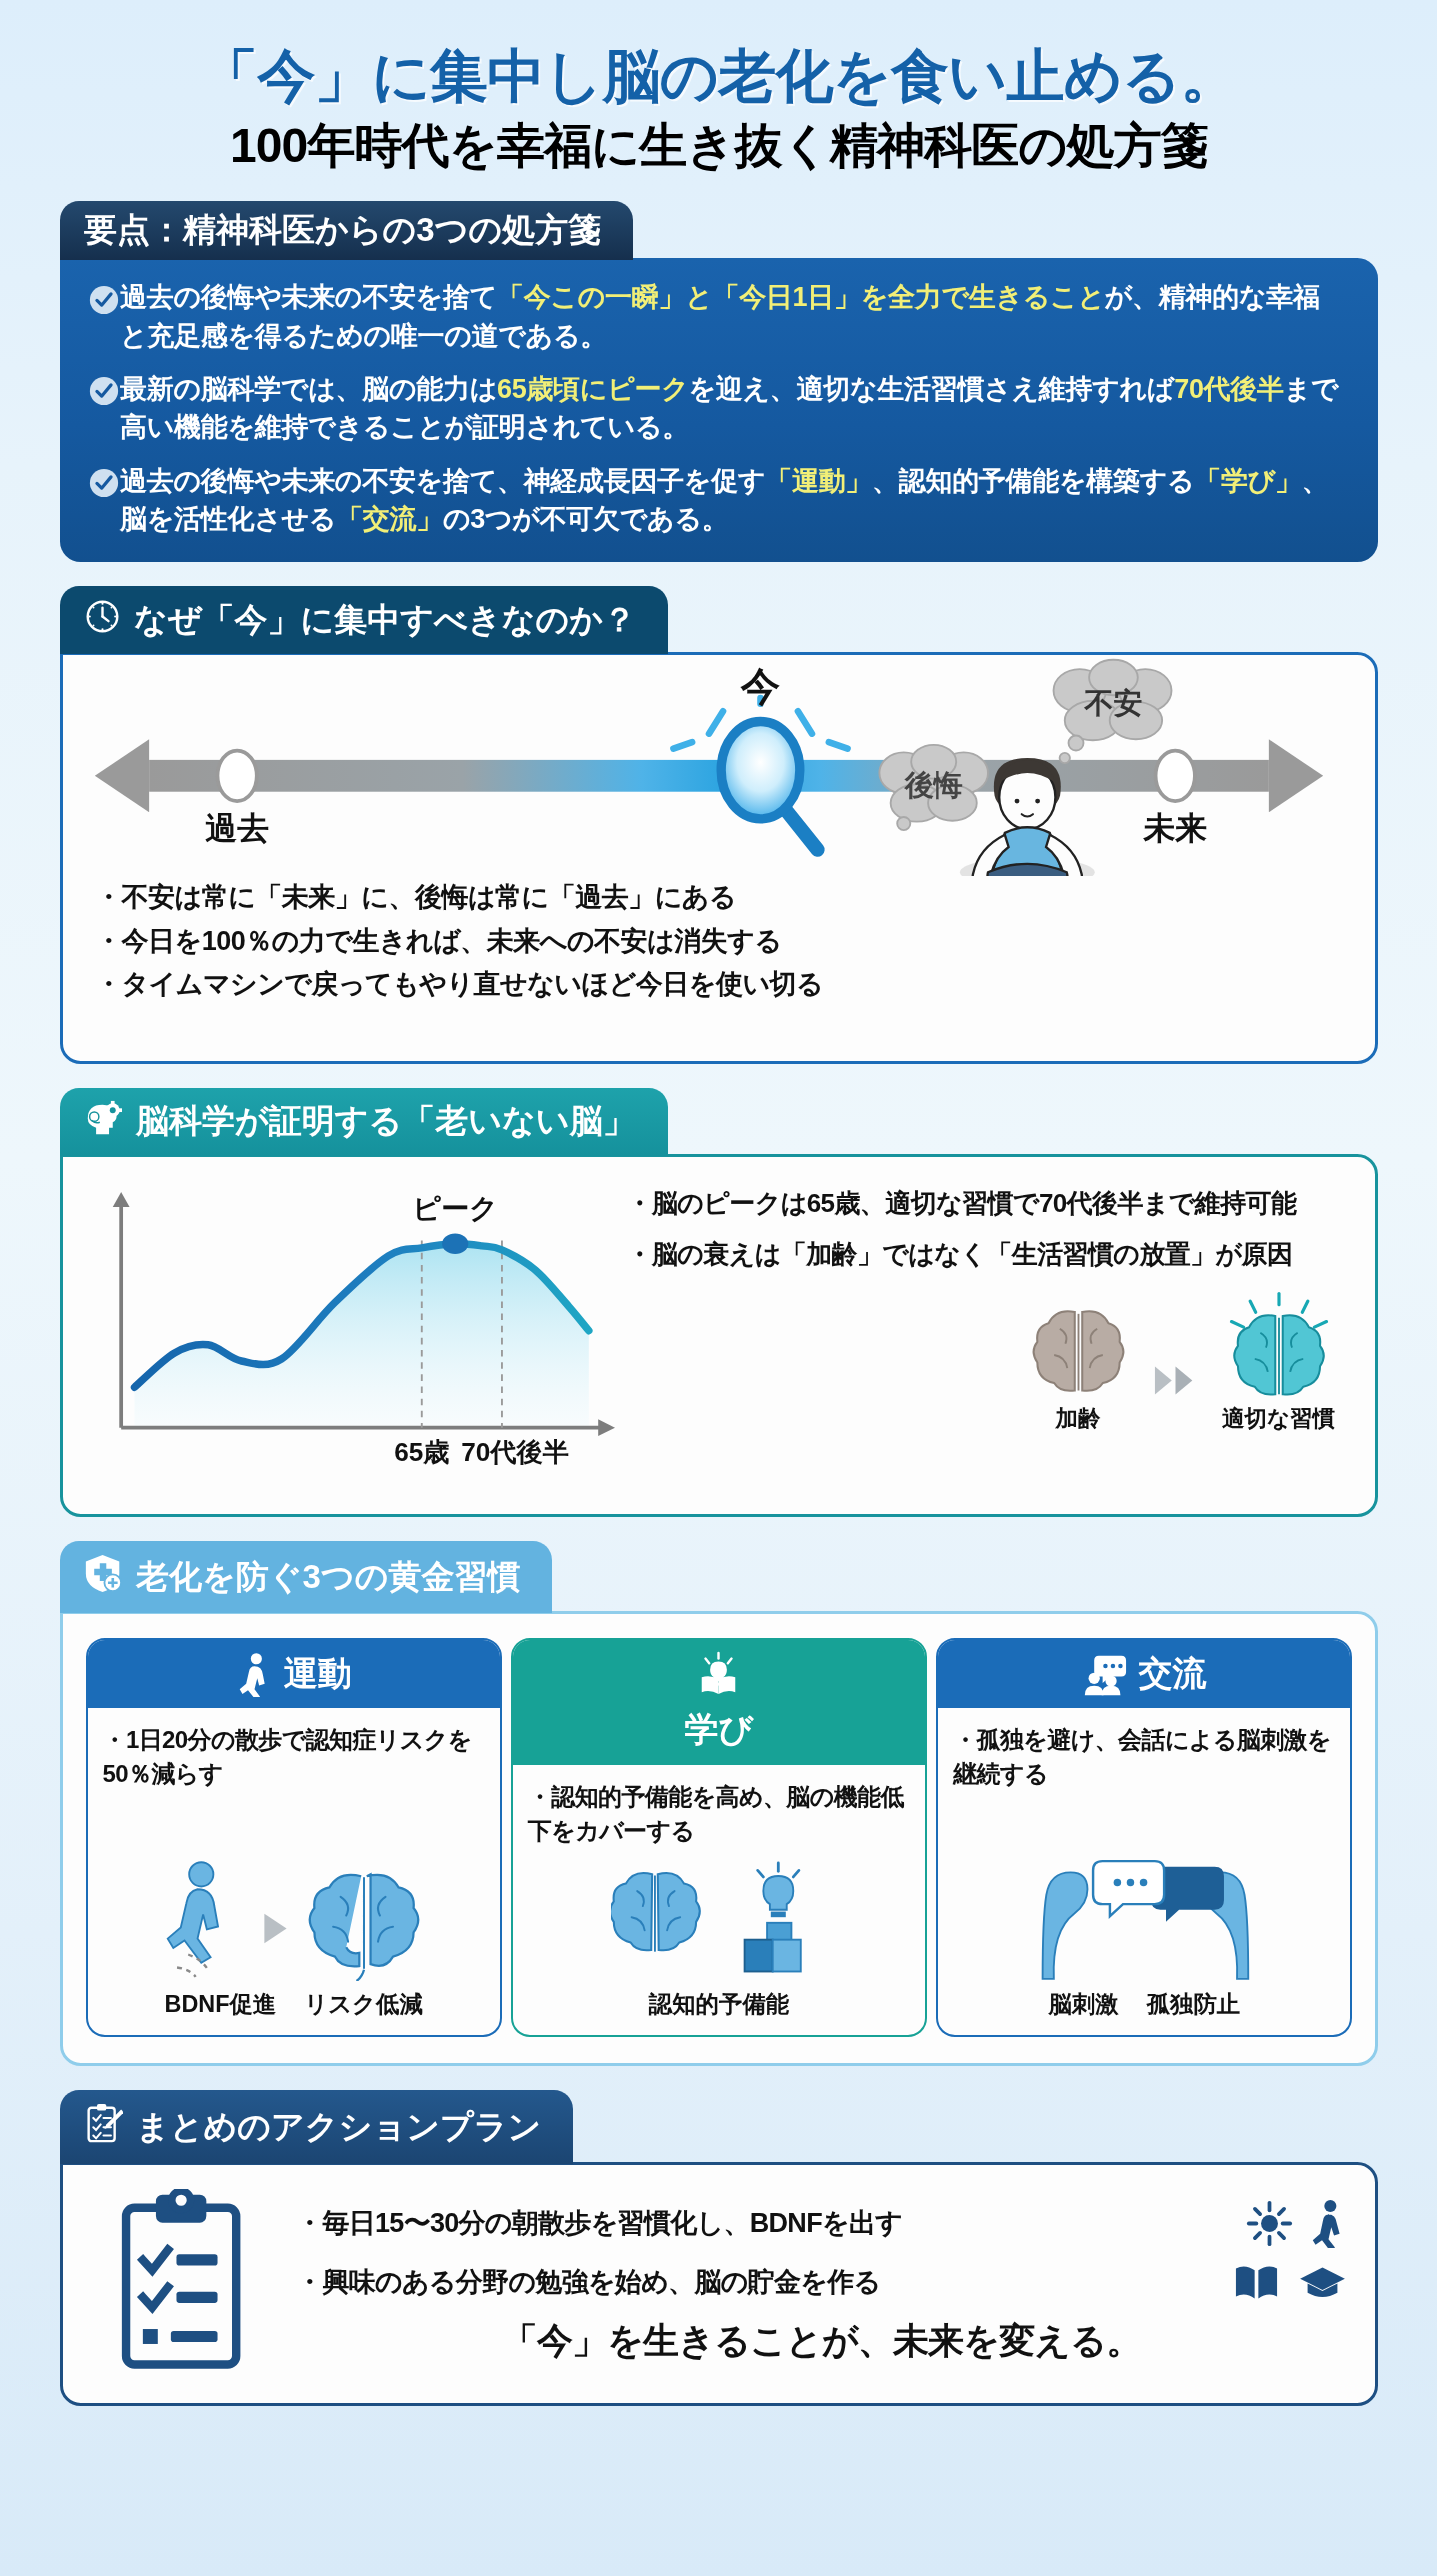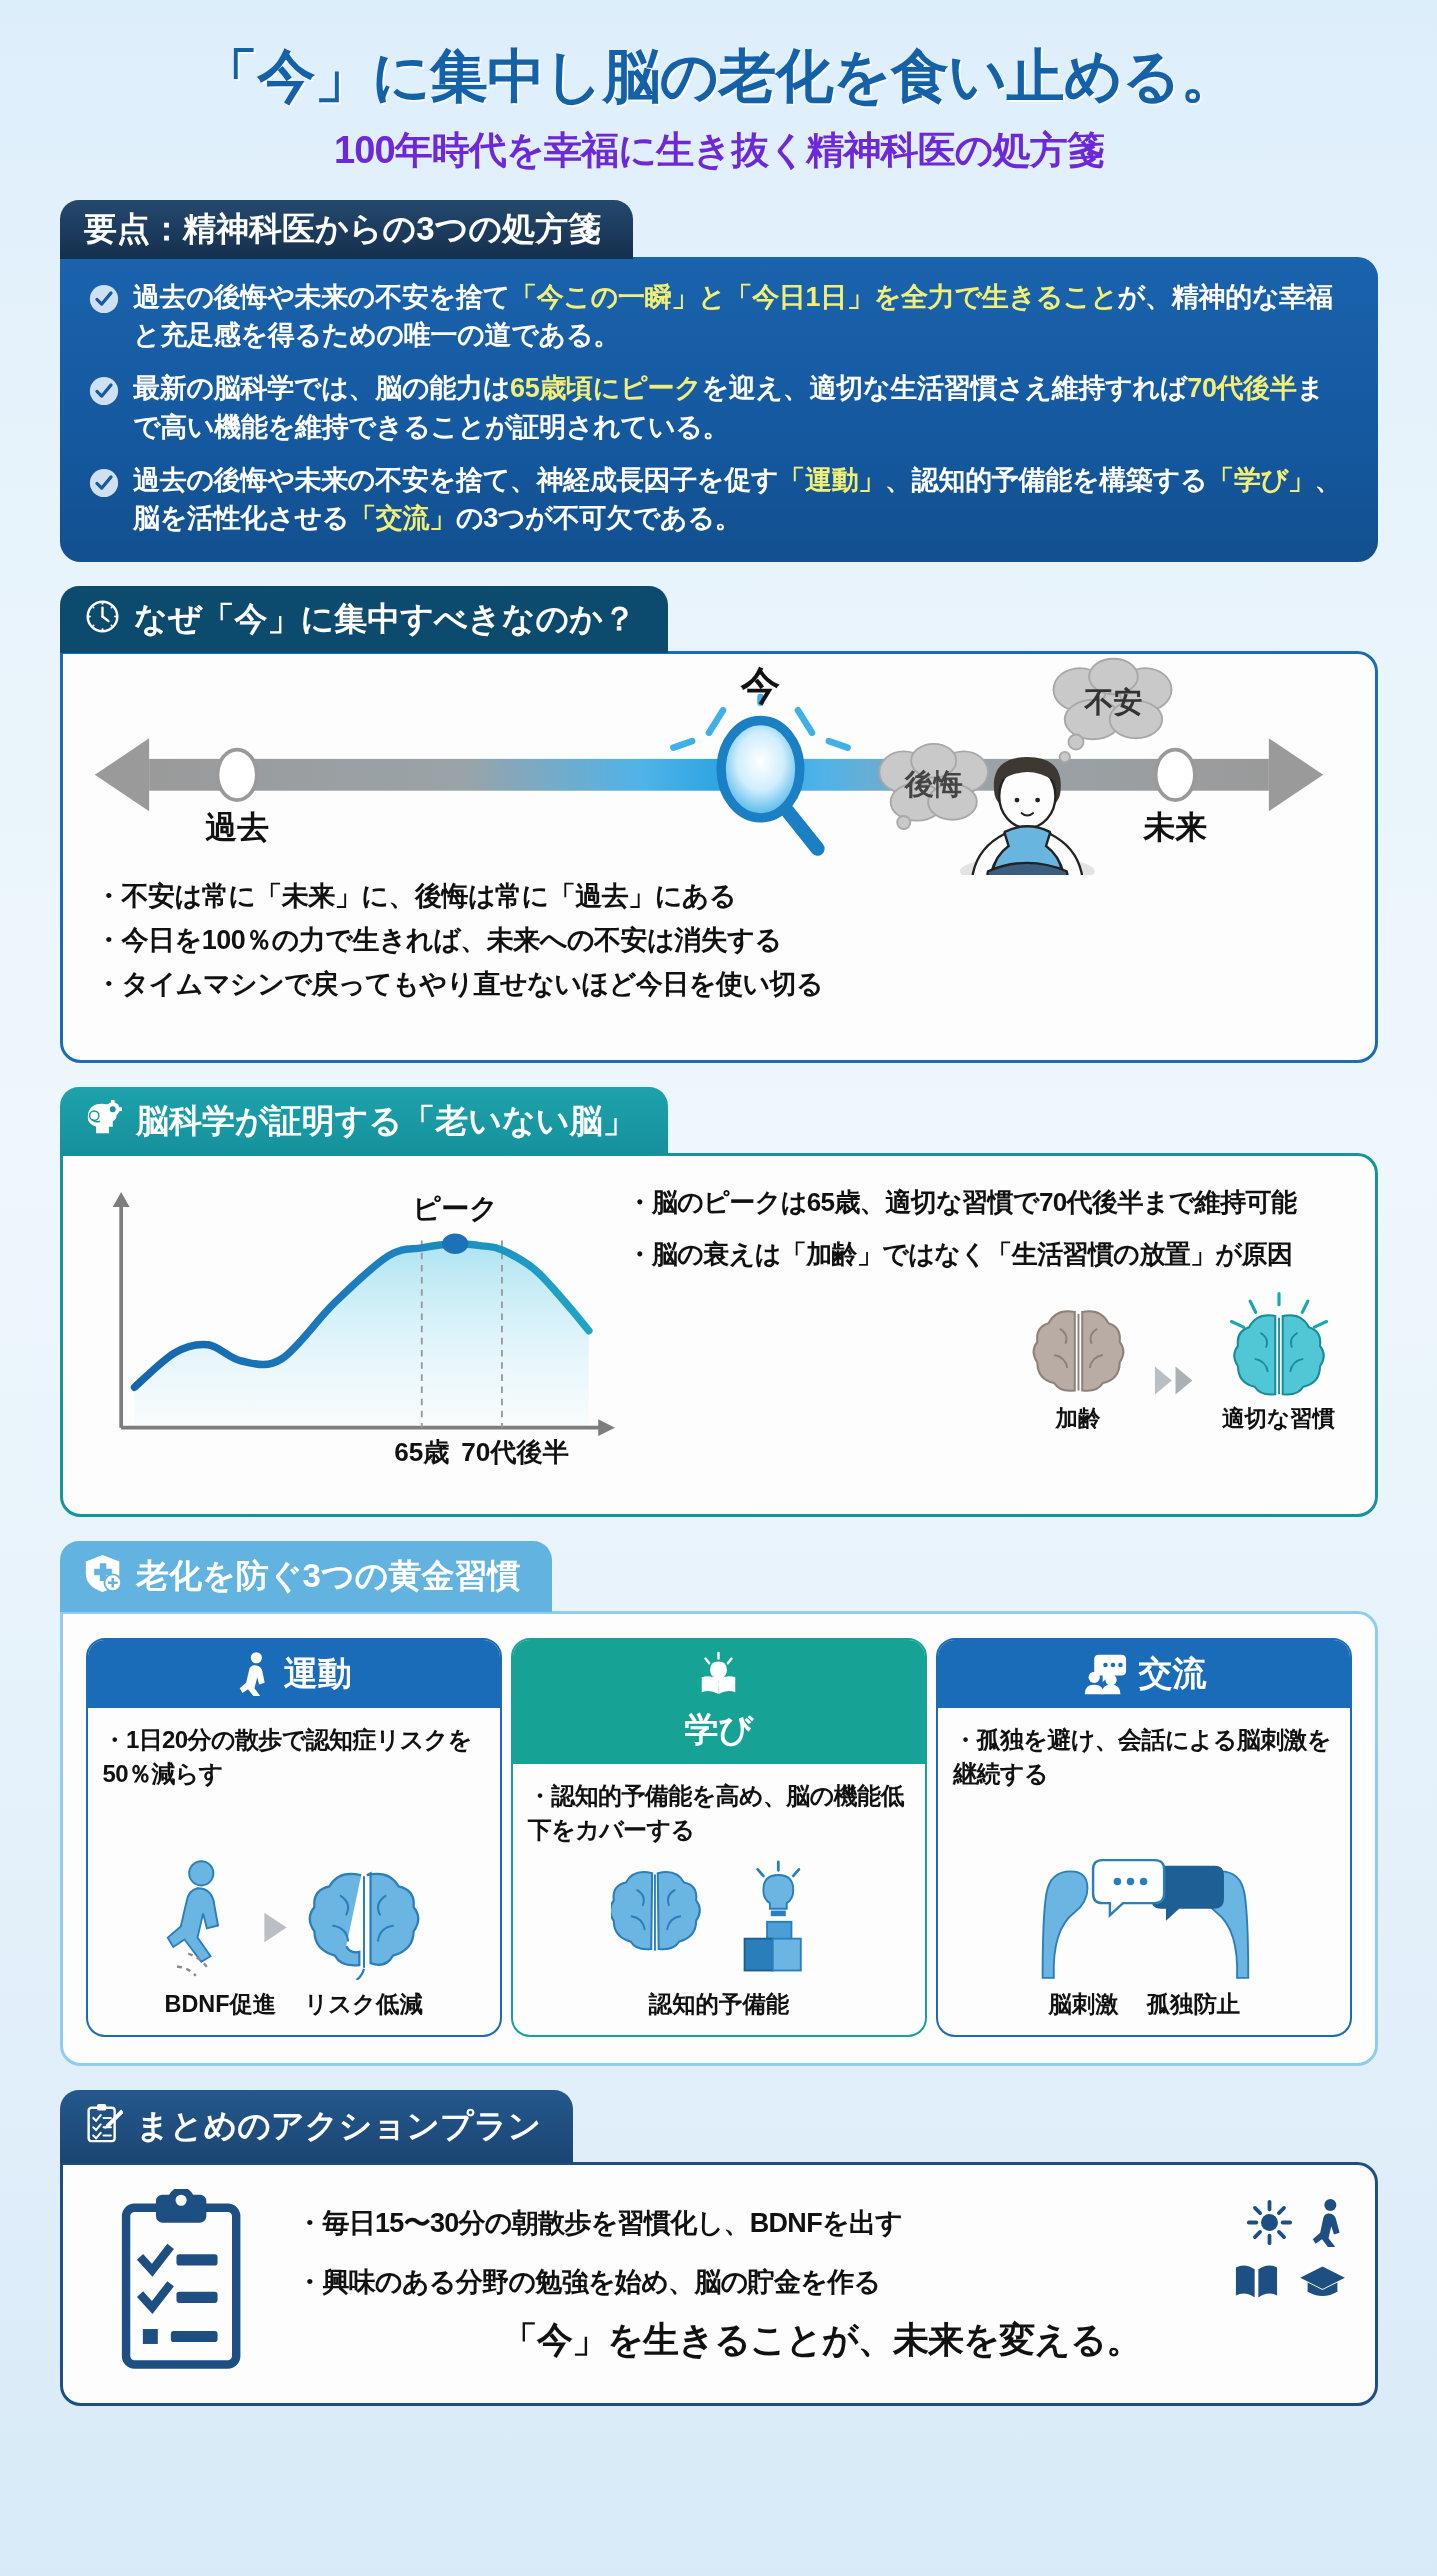--- a/index.html
+++ b/index.html
@@ -13,22 +13,22 @@
   .page{ width:1438px; height:2240px; position:relative; padding:0 60px; }
 
   
   .title-wrap{ padding-top:43px; text-align:center; }
   .title-line1{
     font-size:58px; font-weight:bold; color:#1461a8; letter-spacing:-0.9px;
     text-shadow:1.9px 1.9px 0 rgba(255,255,255,.7);
     line-height:1.15;
   }
   .title-line2{
-    font-size:38px; font-weight:bold; color:#6d28d9; letter-spacing:-0.9px;
-    line-height:1.15; margin-top:19px;
+    font-size:48px; font-weight:bold; color:#000000; letter-spacing:-0.9px;
+    line-height:1.15; margin-top:8px;
   }
 
   
   .sec{ position:relative; margin-top:24px; }
   .sec-tab{
     display:inline-flex; align-items:center; gap:13px;
     padding:12px 32px 12px 24px;
     border-radius:19px 19px 0 0;
     font-size:33px; font-weight:bold; color:#fff;
     position:relative; z-index:3;
@@ -42,21 +42,21 @@
 
   
   .kp{ margin-top:28px; }
   .kp-tab{ background:linear-gradient(180deg,#24496e,#152f4d); border-radius:19px 19px 0 0; }
   .kp-body{
     background:linear-gradient(180deg,#1a63ad 0%,#1559a0 55%,#12508f 100%);
     border-radius:0 20.6px 20.6px 20.6px;
     padding:20.6px 32px 24px 28px;
     margin-top:-1.9px;
   }
-  .kp-item{ display:flex; gap:13px; margin-bottom:15px; }
+  .kp-item{ display:flex; margin-bottom:15px; }
   .kp-item:last-child{ margin-bottom:0; }
   .kp-check{ flex:0 0 auto; margin-top:5.6px; }
   .kp-text{ font-size:27px; line-height:1.42; color:#fff; font-weight:bold; letter-spacing:-0.3px; }
   .hl{ color:#f2ef77; }
 
   
   .why-tab{ background:#0c4a6e; }
   .why-body{ border:3.7px solid #1b6cb8; padding:0 0 17px 0; min-height:412px; }
   .timeline{ position:relative; height:221px; }
   .tl-bullets{ padding:0 0 5.6px 32px; }

